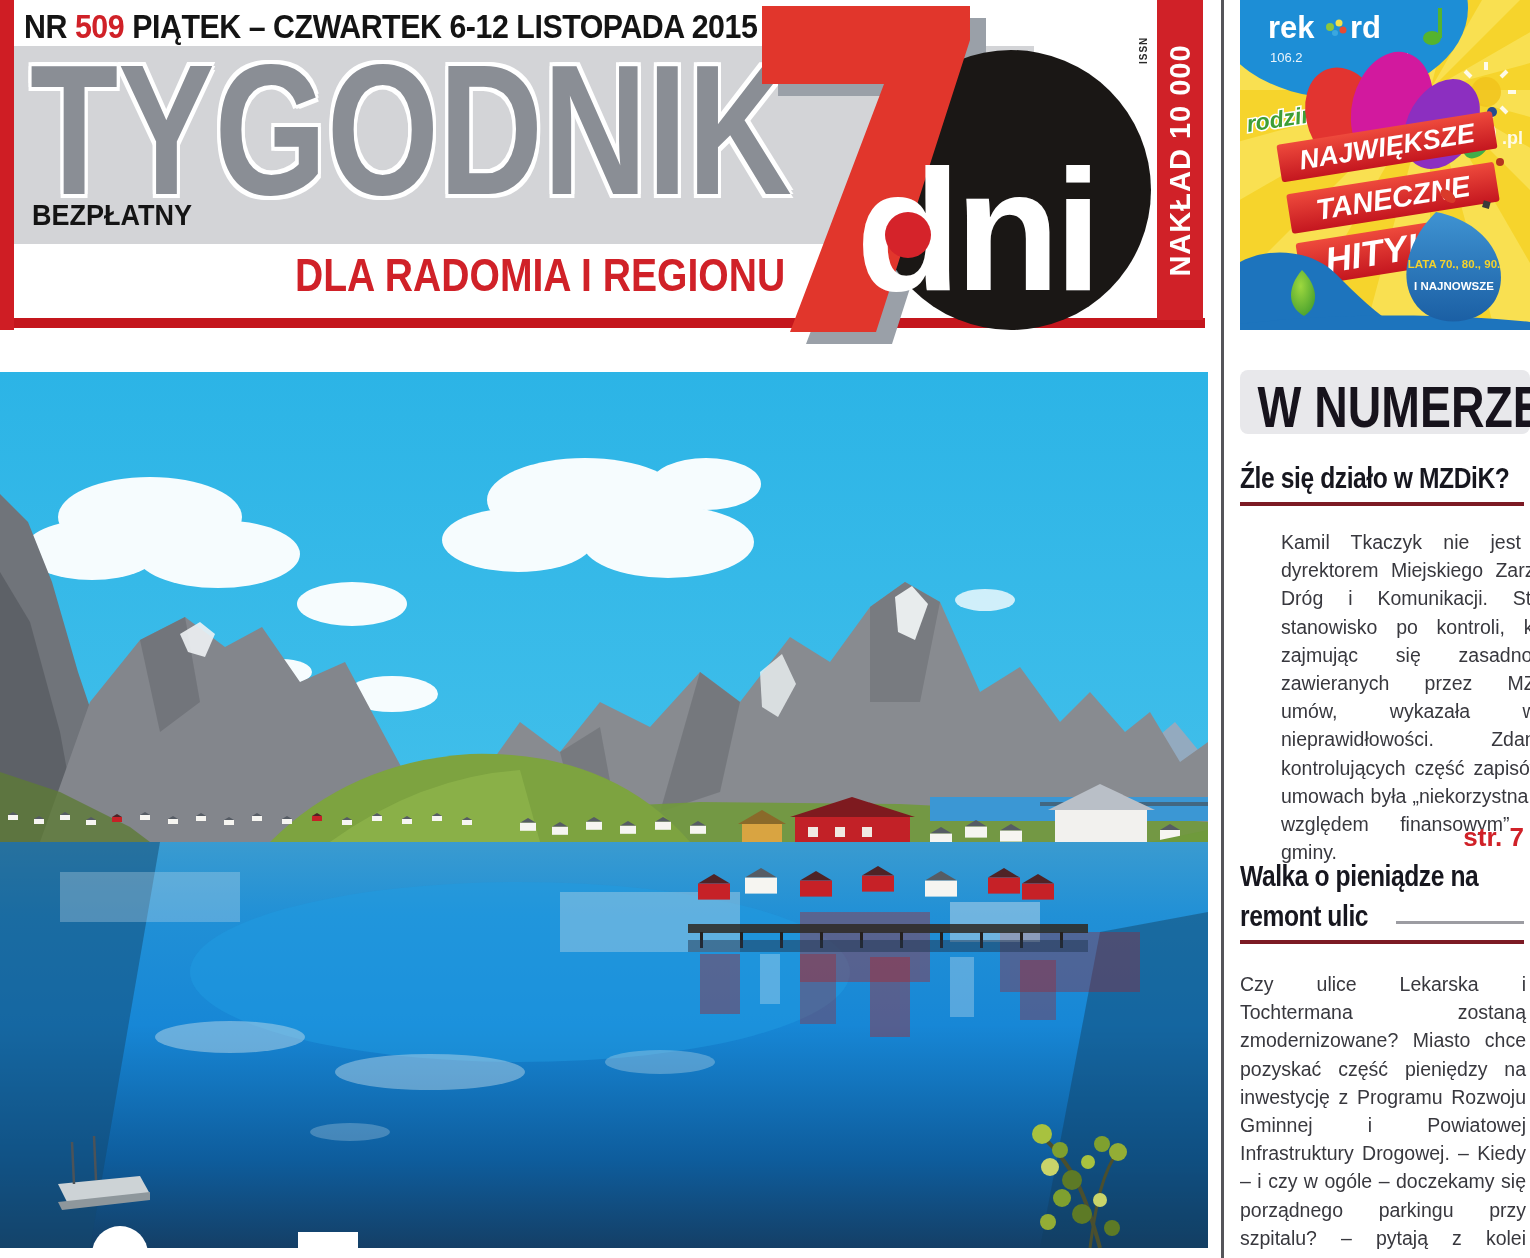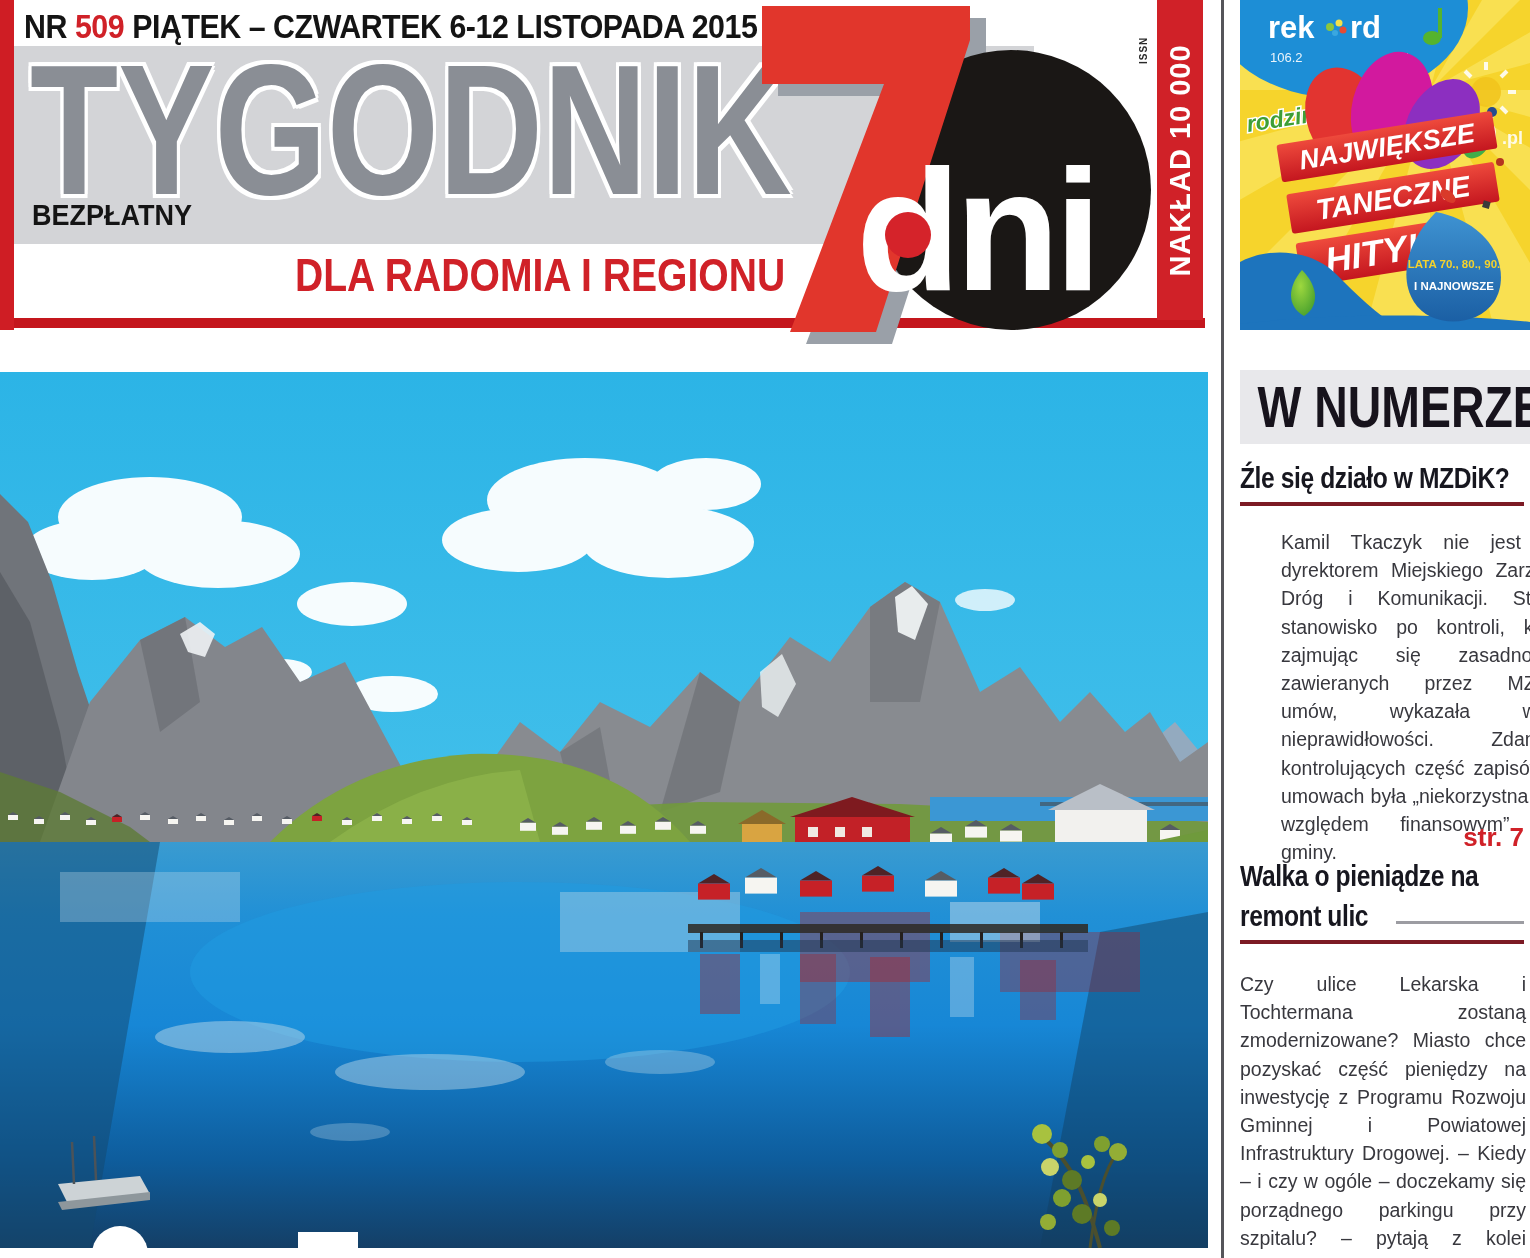--- a/index.html
+++ b/index.html
@@ -26,21 +26,21 @@
           display:flex;align-items:center;justify-content:center;}
   .naklad span{transform:rotate(-90deg);white-space:nowrap;color:#fff;font-weight:bold;
                font-size:29px;letter-spacing:1px;}
   .issn{left:1138px;top:4px;width:16px;height:60px;font-size:10px;font-weight:bold;color:#2a2a2a;
         writing-mode:vertical-rl;transform:rotate(180deg);letter-spacing:1px;}
   .separator{left:1221px;top:0;width:3px;height:1258px;background:#55555a;}
   
   .photo{left:0;top:372px;width:1208px;height:876px;}
   
   .ad{left:1240px;top:0;width:290px;height:330px;}
-  .wnum{left:1240px;top:370px;width:290px;height:74px;background:#e8e8eb;}
+  .wnum{left:1240px;top:370px;width:290px;height:64px;background:#e8e8eb;border-radius:8px;}
   .wnum div{padding-left:22px;line-height:74px;font-size:58px;font-weight:bold;color:#17131c;
             transform:scaleX(.8);transform-origin:left top;white-space:nowrap;}
   .headline{font-size:30px;font-weight:bold;color:#17171f;white-space:nowrap;
             transform:scaleX(.82);transform-origin:left top;letter-spacing:-.5px;line-height:40px;}
   .hl1{left:1240px;top:458px;}
   .hl2a{left:1240px;top:856px;}
   .hl2b{left:1240px;top:896px;}
   .rule{height:4px;background:#7c1a24;}
   .rule1{left:1240px;top:502px;width:284px;}
   .rule2{left:1240px;top:940px;width:284px;}

